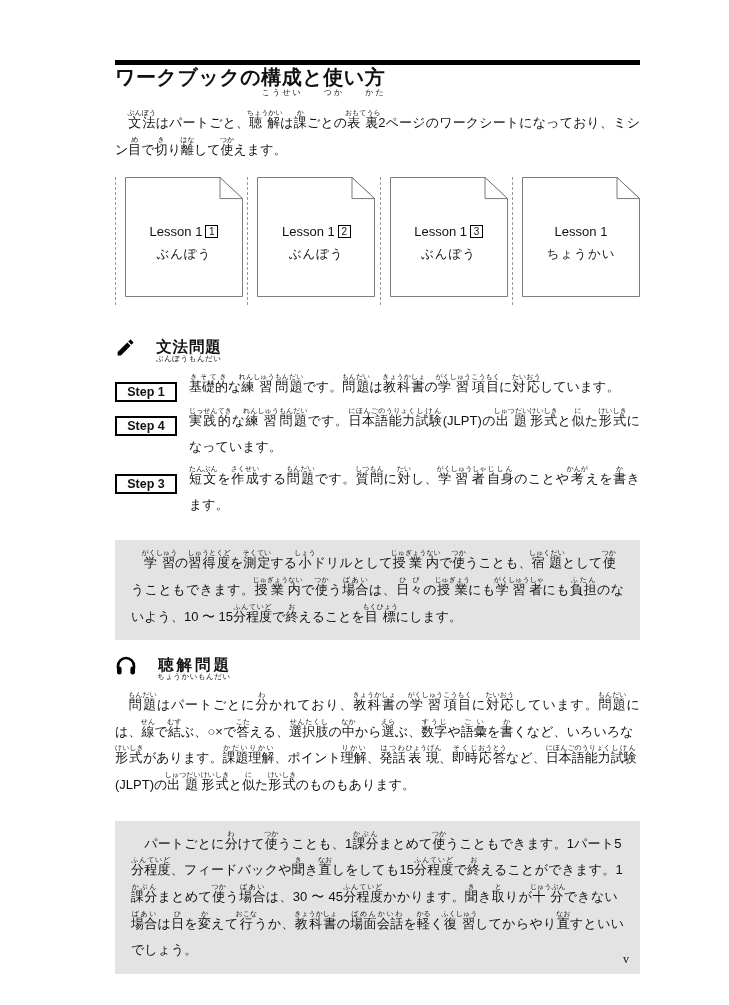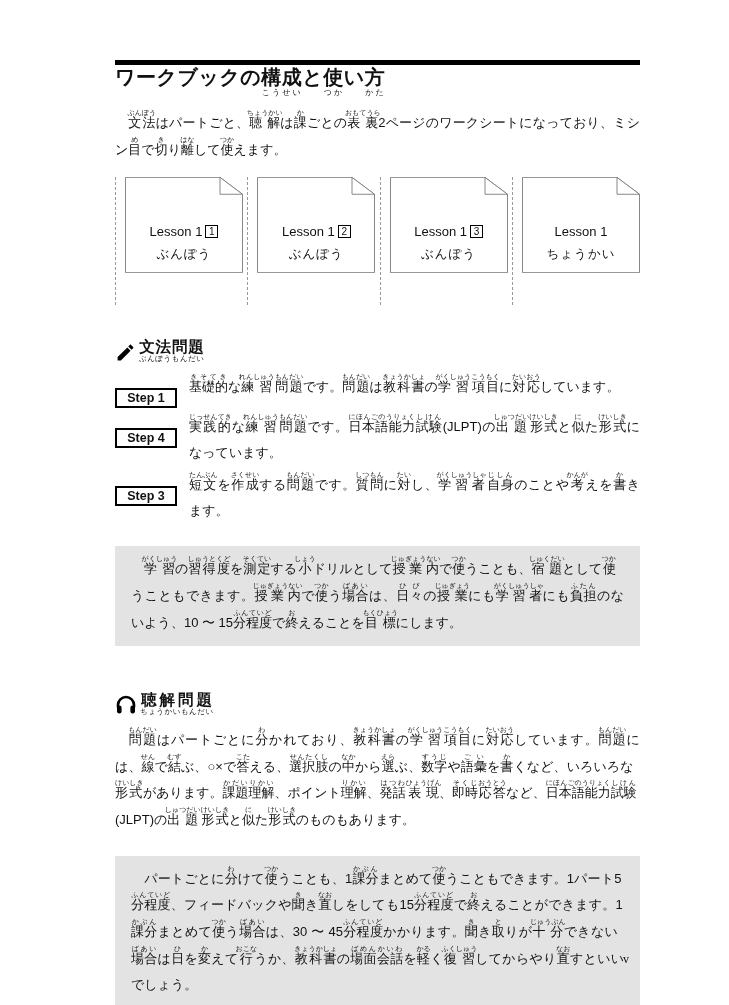--- a/index.html
+++ b/index.html
@@ -18,39 +18,39 @@
 
   
   .body-text { font-size:13px; line-height:2.05; text-align:justify; }
   rt { font-size:7px; line-height:1.1; font-weight:normal; }
   .intro { margin-top:12px; }
 
   
   .cards { margin-top:14px; display:flex; justify-content:space-between; }
   .card-unit { display:flex; }
   .perf { border-left:1px dashed #999; height:128px; margin-right:9px; }
-  .card { position:relative; width:118px; height:96px; }
+  .card { position:relative; width:118px; height:120px; }
   .card-outline { position:absolute; left:0; top:0; width:100%; height:100%; }
   .card-text { position:relative; padding-top:47px; text-align:center; font-size:13px; }
   .card-subject { margin-top:7px; font-size:12.5px; letter-spacing:1px; }
   .num-box { display:inline-block; width:13px; height:13px; line-height:12px; border:1px solid #000;
              font-size:10px; text-align:center; vertical-align:1px; margin-left:3px; }
 
   
-  .section-heading { display:flex; align-items:flex-end; gap:3px; }
+  .section-heading { display:flex; align-items:flex-start; gap:20px; }
   .heading-grammar { margin-top:32px; }
-  .heading-listening { margin-top:44px; }
+  .heading-listening { margin-top:15px; }
   .heading-text { font-size:15.5px; font-weight:bold; letter-spacing:.5px; }
   .heading-text rt { font-size:7.5px; letter-spacing:.5px; }
   .icon svg { display:block; }
 
   
   .steps { margin-top:10px; }
   .step-row { display:grid; grid-template-columns:62px 1fr; column-gap:12px; margin-bottom:5px; }
-  .step-label { align-self:start; margin-top:15px; border:2px solid #000; font-weight:bold;
+  .step-label { align-self:start; margin-top:9px; border:2px solid #000; font-weight:bold;
                 font-size:12.5px; text-align:center; padding:1px 3px; white-space:nowrap; }
   .step-text { font-size:13px; line-height:2.0; text-align:justify; }
 
   
   .note-box { margin-top:22px; background:var(--note-bg,#e3e3e3); padding:10px 16px;
               font-size:13px; line-height:2.05; text-align:justify; }
   .listening-body { margin-top:10px; }
 
   .page-number { position:absolute; right:100px; bottom:38px; font-size:12px;
                  font-family:"Liberation Serif","DejaVu Serif",serif; }

